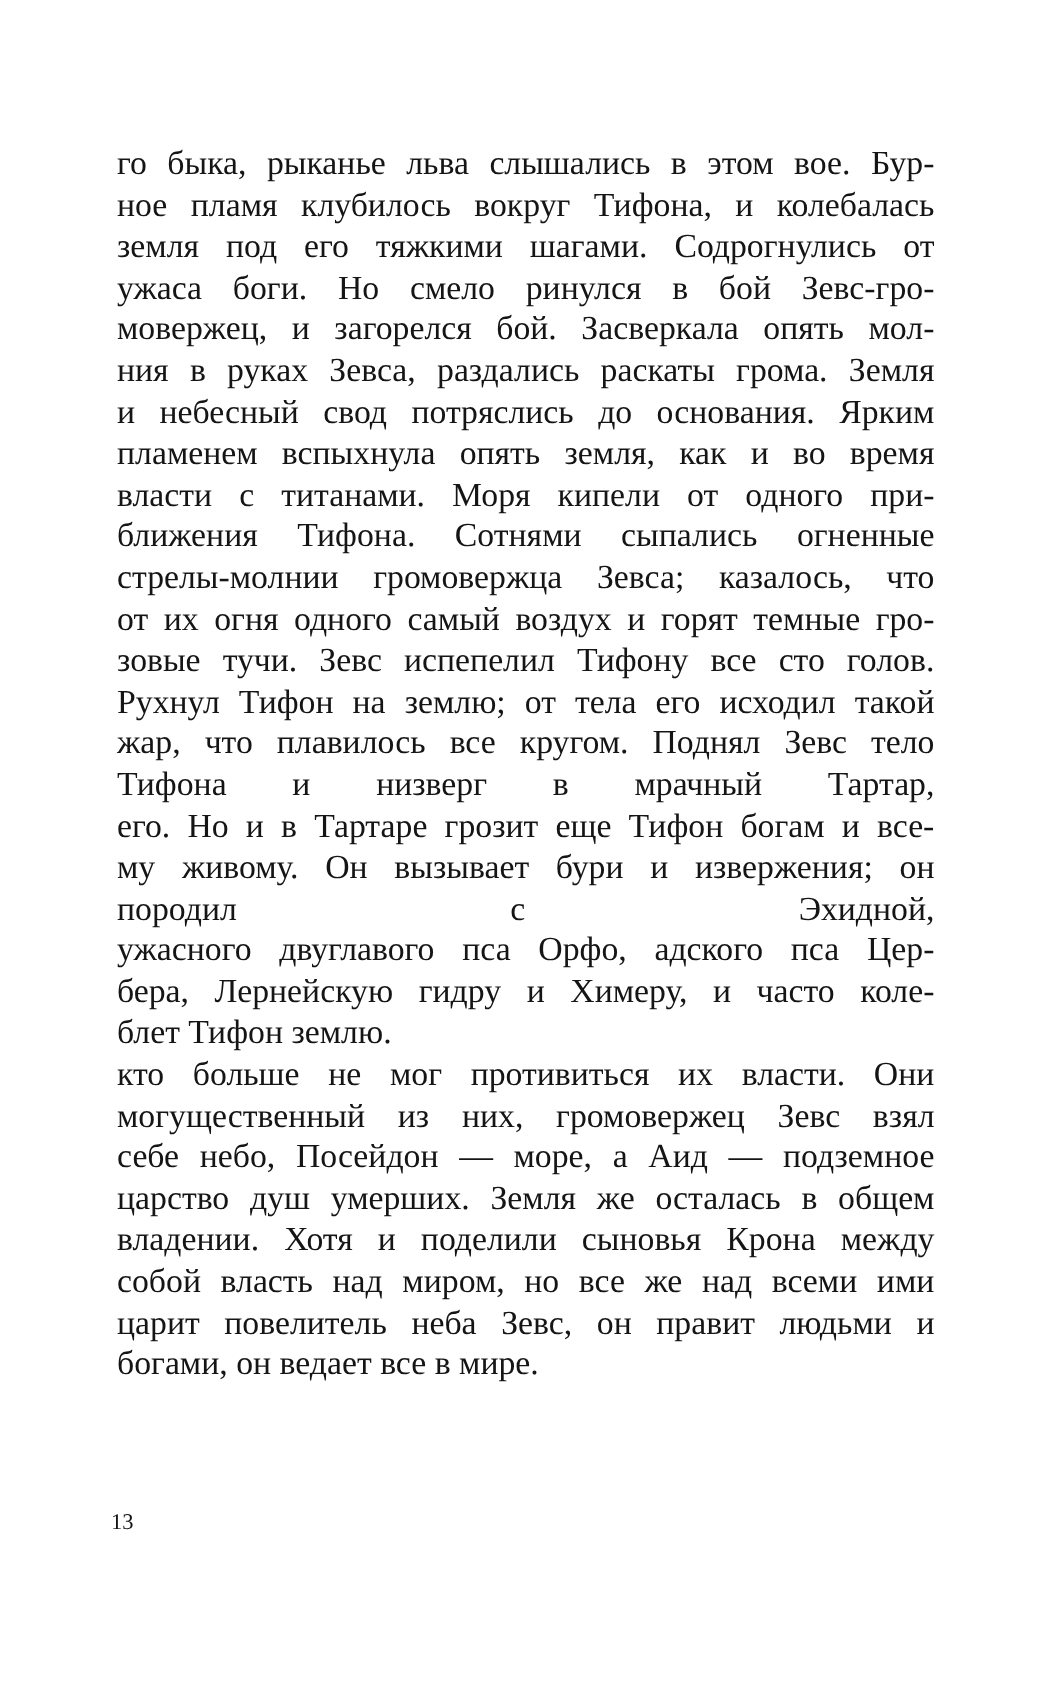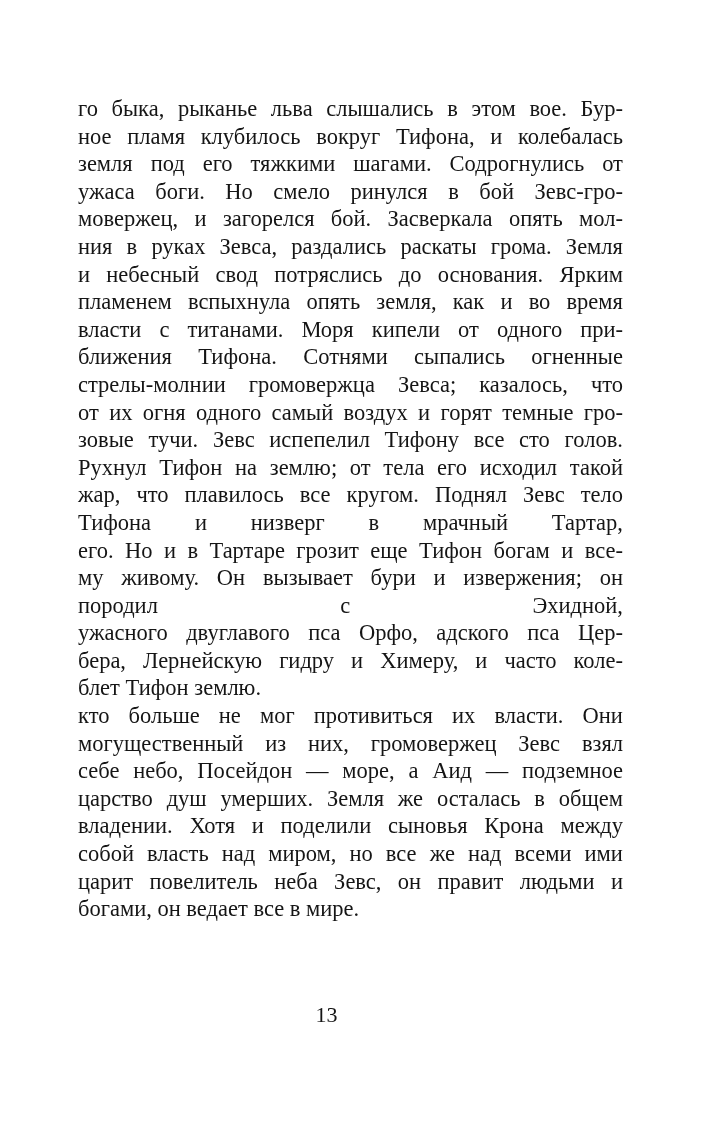--- a/index.html
+++ b/index.html
@@ -36,25 +36,25 @@
   }
   .line.plain {
     display: block;
     white-space: pre;
   }
   .line.indent {
     padding-left: 40px;
   }
   .page-number {
     position: absolute;
-    left: 62px;
+    left: 74px;
     top: 1000px;
     width: 529px;
-    text-align: center;
-    font-size: 22px;
+    text-align: left;
+    font-size: 15px;
     line-height: 30px;
     color: #151515;
   }
 </style>
 </head>
 <body>
 
 <div class="page">
   <div class="text-block" id="text-block">
       <div class="line"><span>го</span><span>быка,</span><span>рыканье</span><span>льва</span><span>слышались</span><span>в</span><span>этом</span><span>вое.</span><span>Бур-</span></div>

